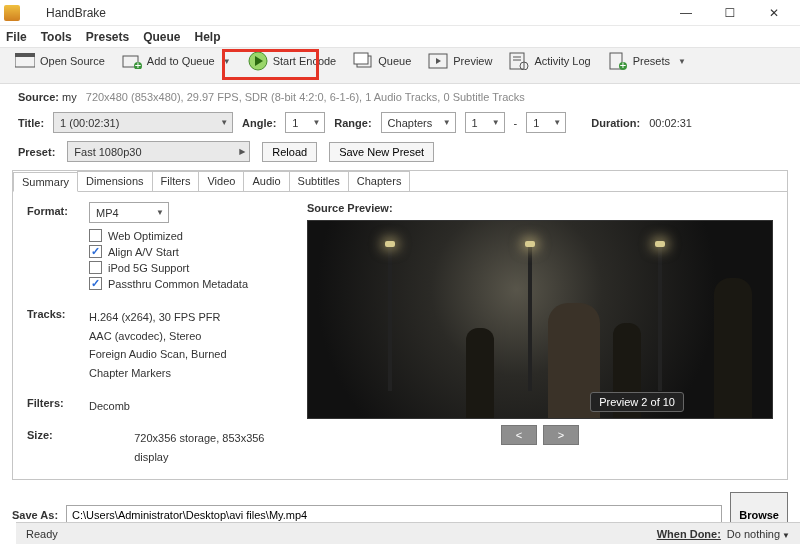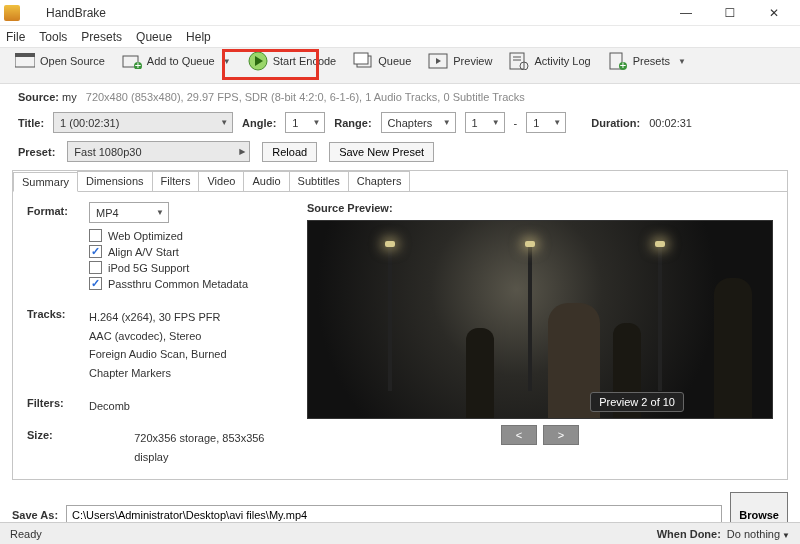--- a/index.html
+++ b/index.html
@@ -3,21 +3,21 @@
 <meta charset="utf-8">
 <style>
   * { box-sizing: border-box; margin: 0; padding: 0; font-family: "Segoe UI", Tahoma, sans-serif; font-size: 11px; }
   body { background: #fff; width: 800px; height: 544px; overflow: hidden; color: #333; }
   .titlebar { height: 26px; display: flex; align-items: center; padding: 0 4px; background: #fff; border-bottom:1px solid #e9e9e9;gap:20px;}
   .titlebar .app-icon { width: 16px; height: 16px; margin-right: 6px; background: linear-gradient(#f0c040,#d08020); border-radius:2px;}
   .titlebar .title { flex: 1; font-size: 12px; }
   .win-btns { display:flex; gap:0;}
   .win-btn { width:44px; height:24px; display:flex; align-items:center; justify-content:center; font-size:12px;}
   .menubar { height: 22px; display:flex; align-items:center; padding:0 6px; gap:14px; background:#fff; border-bottom:1px solid #e4e4e4;}
-  .menubar span { font-size:12px; }
+  .menubar span { font-size:12px;font-weight:bold; }
   .toolbar { height:36px; background:#f2f2f2; display:flex; align-items:flex-start; padding:0 8px; gap:3px; border-bottom:1px solid #ddd;}
   .tool-item { display:flex; align-items:center; gap:5px; padding:4px 7px; }
   .tool-icon { width:20px; height:18px; display:flex; align-items:center;justify-content:center;}
   .highlight-box{ position:absolute; left:222px; top:49px; width:97px; height:31px; border:3px solid #e53426; pointer-events:none; z-index:5;}
   .src-row { padding:7px 16px 9px 18px;}
   .src-row .lbl-src{ font-weight:bold;}
   .src-row .gray { color:#888; margin-left:6px;}
   .controls-row { display:flex; align-items:center; padding:0 18px 8px 18px; gap:9px;}
   .lbl-bold { font-weight:bold;}
   .combo { border:1px solid #a6a6a6; height:21px; display:flex; align-items:center; padding:0 6px; background:#fff; position:relative;}
@@ -50,21 +50,21 @@
   .sil.s3{left:305px;bottom:0;width:28px;height:95px;border-radius:12px 12px 0 0;}
   .sil.s4{right:20px;bottom:0;width:38px;height:140px;border-radius:16px 16px 0 0;}
   .lamp{position:absolute;width:4px;height:150px;background:#222;top:20px;}
   .lamp::after{content:"";position:absolute;top:0;left:-3px;width:10px;height:6px;background:#d8cc90;border-radius:2px;box-shadow:0 0 12px 4px rgba(230,210,140,.5);}
   .preview-badge{position:absolute;right:88px;bottom:6px;background:#222;border:1px solid #666;color:#fff;padding:3px 8px;border-radius:3px;font-size:11px;}
   .preview-nav{display:flex;justify-content:center;gap:6px;margin-top:6px;}
   .nav-btn{background:#8e8e8e;border:1px solid #777;color:#fff;width:36px;height:20px;display:flex;align-items:center;justify-content:center;}
   .saveas-row{display:flex;align-items:center;padding:4px 12px 6px 12px;gap:8px;}
   .saveas-input{flex:1;border:1px solid #a6a6a6;height:20px;padding:0 5px;}
   .browse-btn{border:1px solid #777;background:#f0f0f0;padding:16px 8px;font-weight:bold;}
-  .statusbar{position:absolute;bottom:0;left:0;right:0;height:22px;background:#eee;border-top:1px solid #ccc;display:flex;align-items:center;padding:0 10px;justify-content:space-between;gap:36px;}
+  .statusbar{position:absolute;bottom:0;left:16px;right:0;height:22px;background:#eee;border-top:1px solid #ccc;display:flex;align-items:center;padding:0 10px;justify-content:space-between;gap:36px;}
   .statusbar .wd{display:flex;gap:6px;align-items:center;}
 </style>
 </head>
 <body>
 
 <div class="titlebar">
   <div class="app-icon"></div>
   <div class="title">HandBrake</div>
   <div class="win-btns">
     <div class="win-btn">—</div>
@@ -274,16 +274,16 @@
 
 <div class="saveas-row">
   <span class="lbl-bold">Save As:</span>
   <input class="saveas-input" value="C:\Users\Administrator\Desktop\avi files\My.mp4" style="">
   <button class="browse-btn">Browse</button>
 </div>
 
 <div class="statusbar">
   <span>Ready</span>
   <div class="wd">
-    <span style="font-weight:bold;">When Done:</span>
+    <span style="font-weight:bold;text-decoration:underline;">When Done:</span>
     <span><span>Do nothing</span><span style="font-size:8px;margin-left:2px;">▼</span></span>
   </div>
 </div>
 
 </body></html>

